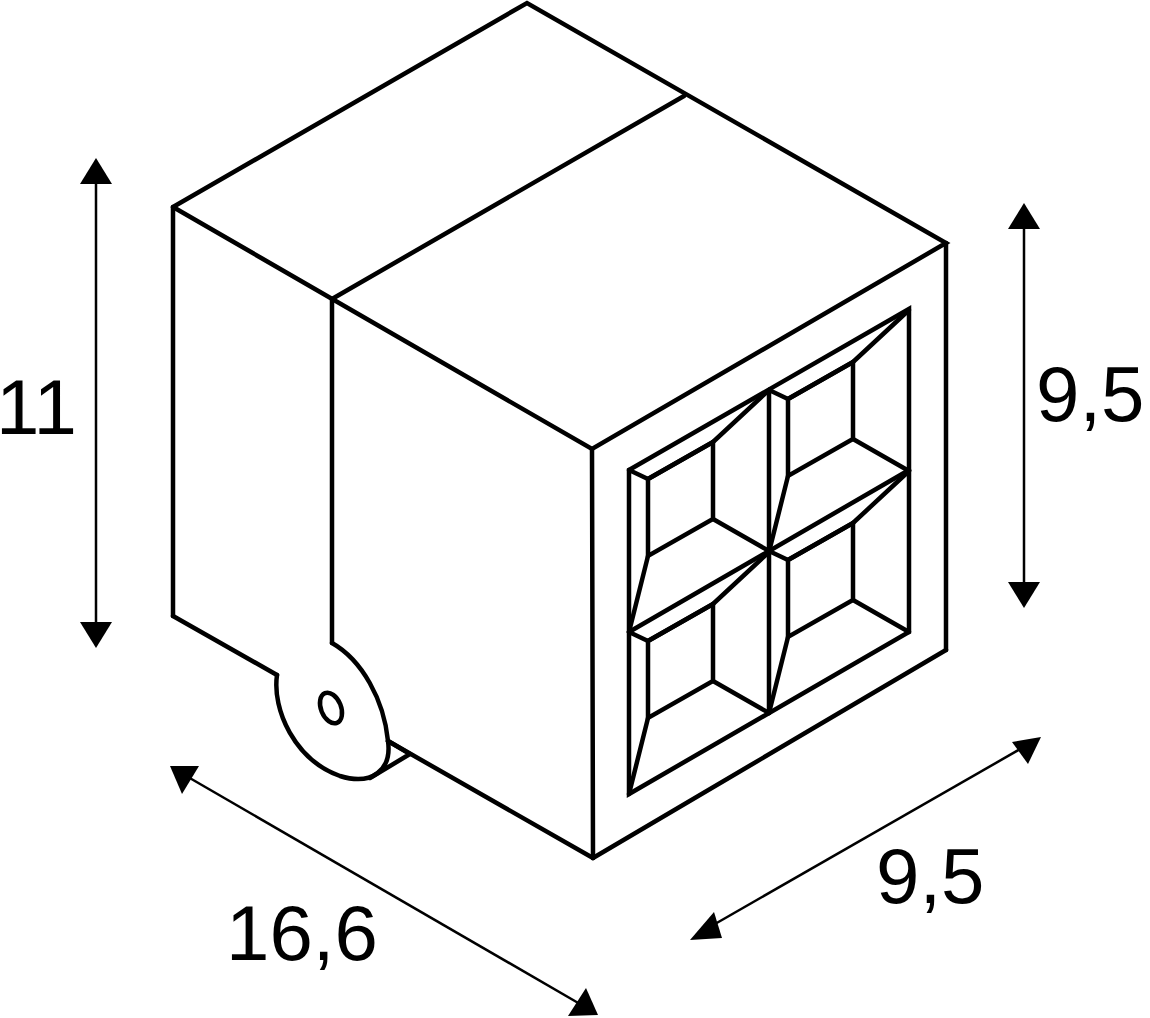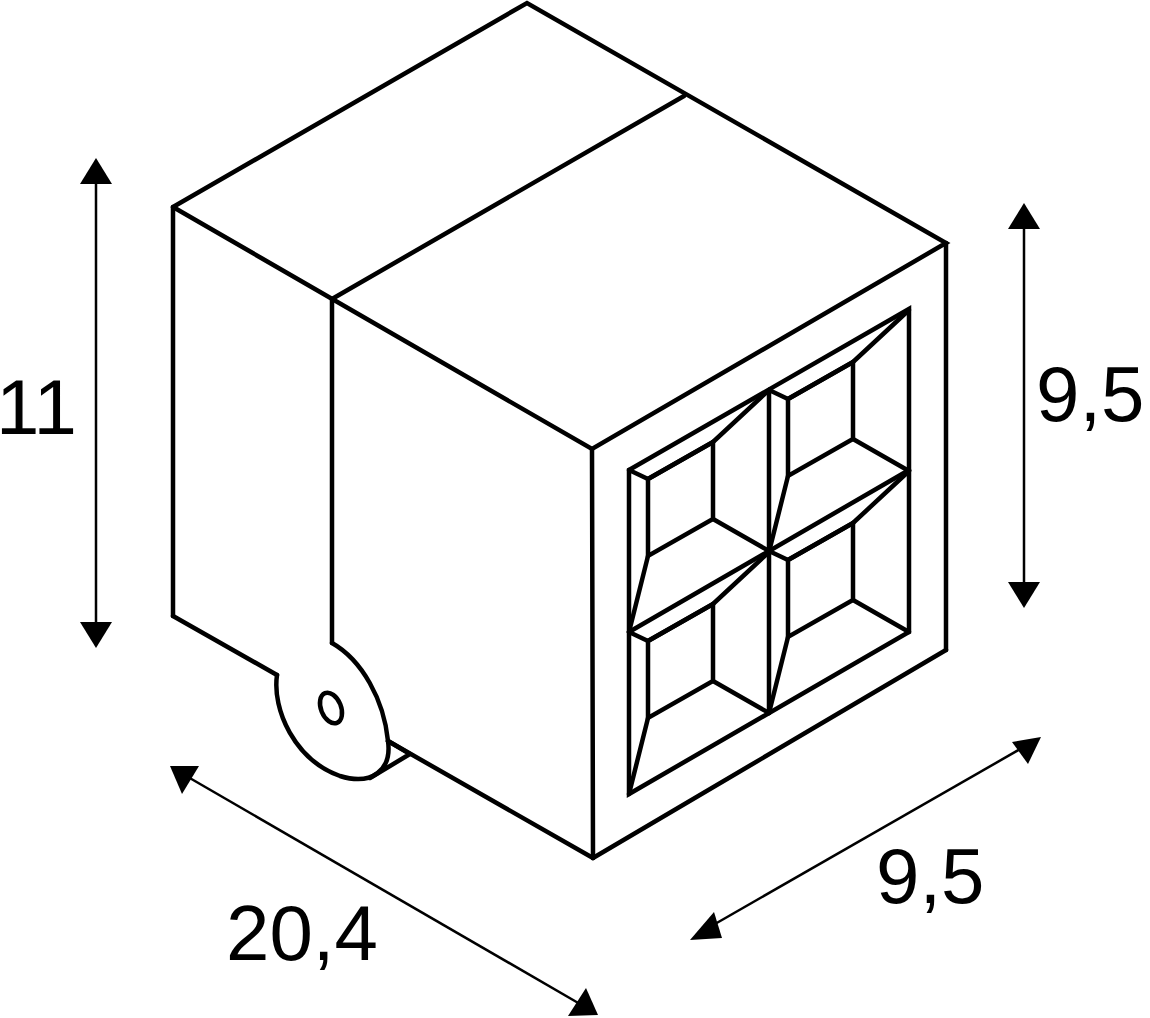--- a/index.html
+++ b/index.html
@@ -92,13 +92,13 @@
     <polygon class="arrowhead" points="598,1015 568,1016 586,988"></polygon>
   </g>
 </svg>
 
 <div class="dim-label" style="left:-4px; top:368px; font-size:78px;">11</div>
 
 <div class="dim-label" style="left:1036px; top:355px; font-size:78px;">9,5</div>
 
 <div class="dim-label" style="left:876px; top:837px; font-size:78px;">9,5</div>
 
-<div class="dim-label" style="left:226px; top:894px; font-size:78px;">20,4</div>
+<div class="dim-label" style="left:226px; top:894px; font-size:78px;">16,6</div>
 
 </body></html>

